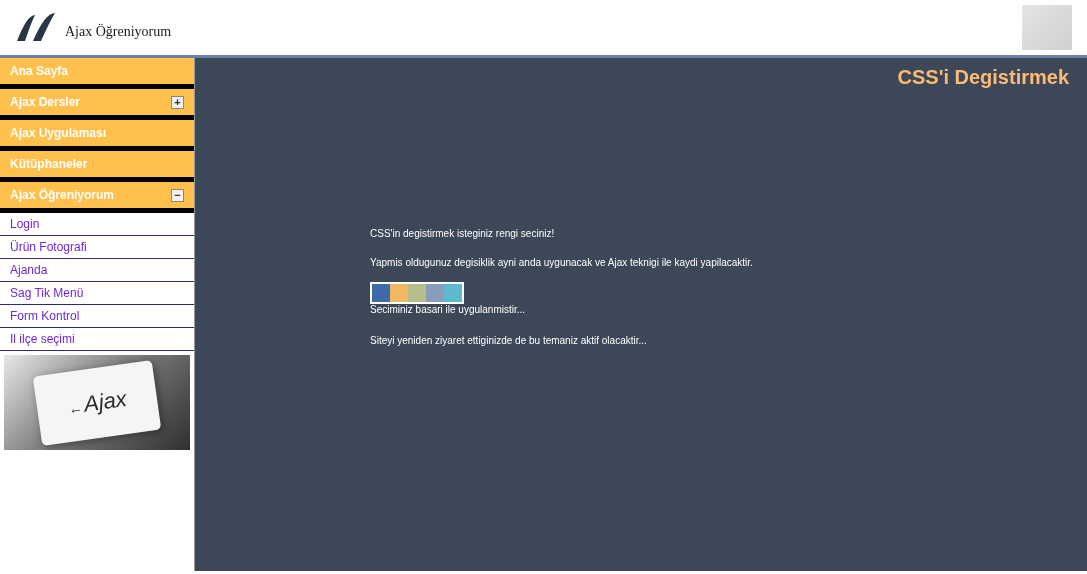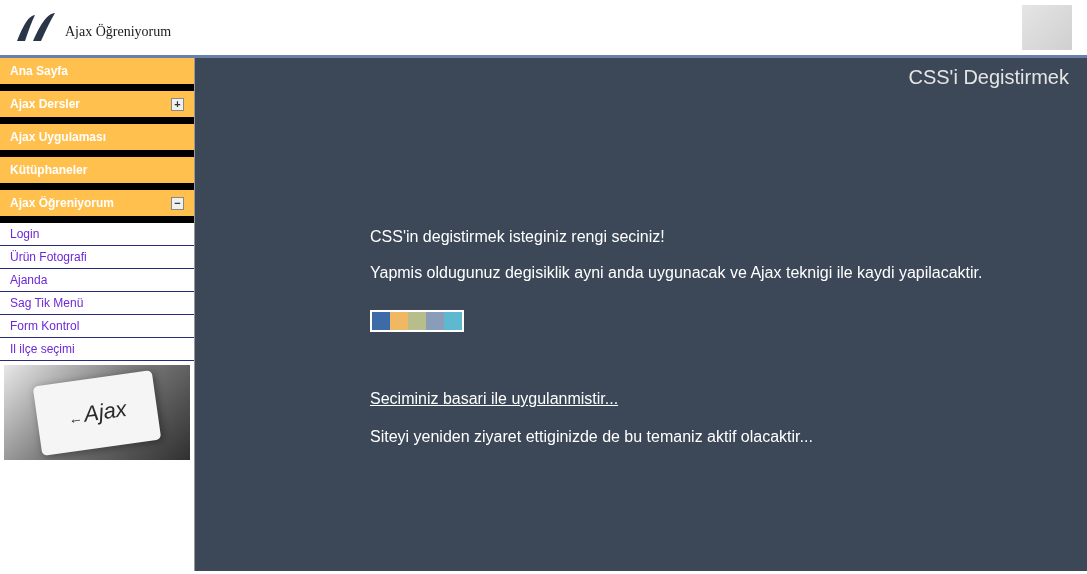--- a/index.html
+++ b/index.html
@@ -57,21 +57,21 @@
       flex-direction: column;
     }
     .nav-section {
       background: #ffc04d;
     }
     .nav-item {
       padding: 6px 10px;
       color: #ffffff;
       font-weight: bold;
       font-size: 12px;
-      border-bottom: 7px solid #000000;
+      border-bottom: 5px solid #000000;
       display: flex;
       justify-content: space-between;
       align-items: center;
       cursor: pointer;
     }
     .expand-icon {
       width: 13px;
       height: 13px;
       background: #f0f0f0;
       border: 1px solid #888;
@@ -131,47 +131,45 @@
       flex: 1;
       background: #3c4757;
       color: #ffffff;
       position: relative;
     }
     .page-title {
       position: absolute;
       top: 8px;
       right: 18px;
       font-size: 20px;
-      font-weight: normal;
-      color: #e5e5e5;
+      font-weight: bold;
+      color: #fdba74;
     }
     .content-body {
       padding: 170px 0 0 175px;
-      font-size: 16px;
+      font-size: 10px;
     }
     .instruction-1 {
       margin-bottom: 18px;
     }
     .instruction-2 {
-      margin-bottom: 28px;
+      margin-bottom: 14px;
     }
     .color-swatches {
       display: flex;
       gap: 0;
       border: 2px solid #ffffff;
       width: fit-content;
     }
     .swatch {
       width: 18px;
       height: 18px;
       cursor: pointer;
     }
     .status-line-1 {
-      margin-top: 58px;
-      text-decoration: underline;
     }
     .status-line-2 {
       margin-top: 20px;
     }
   </style>
 </head>
 <body>
 
 <div class="header">
   <div class="logo-section">

